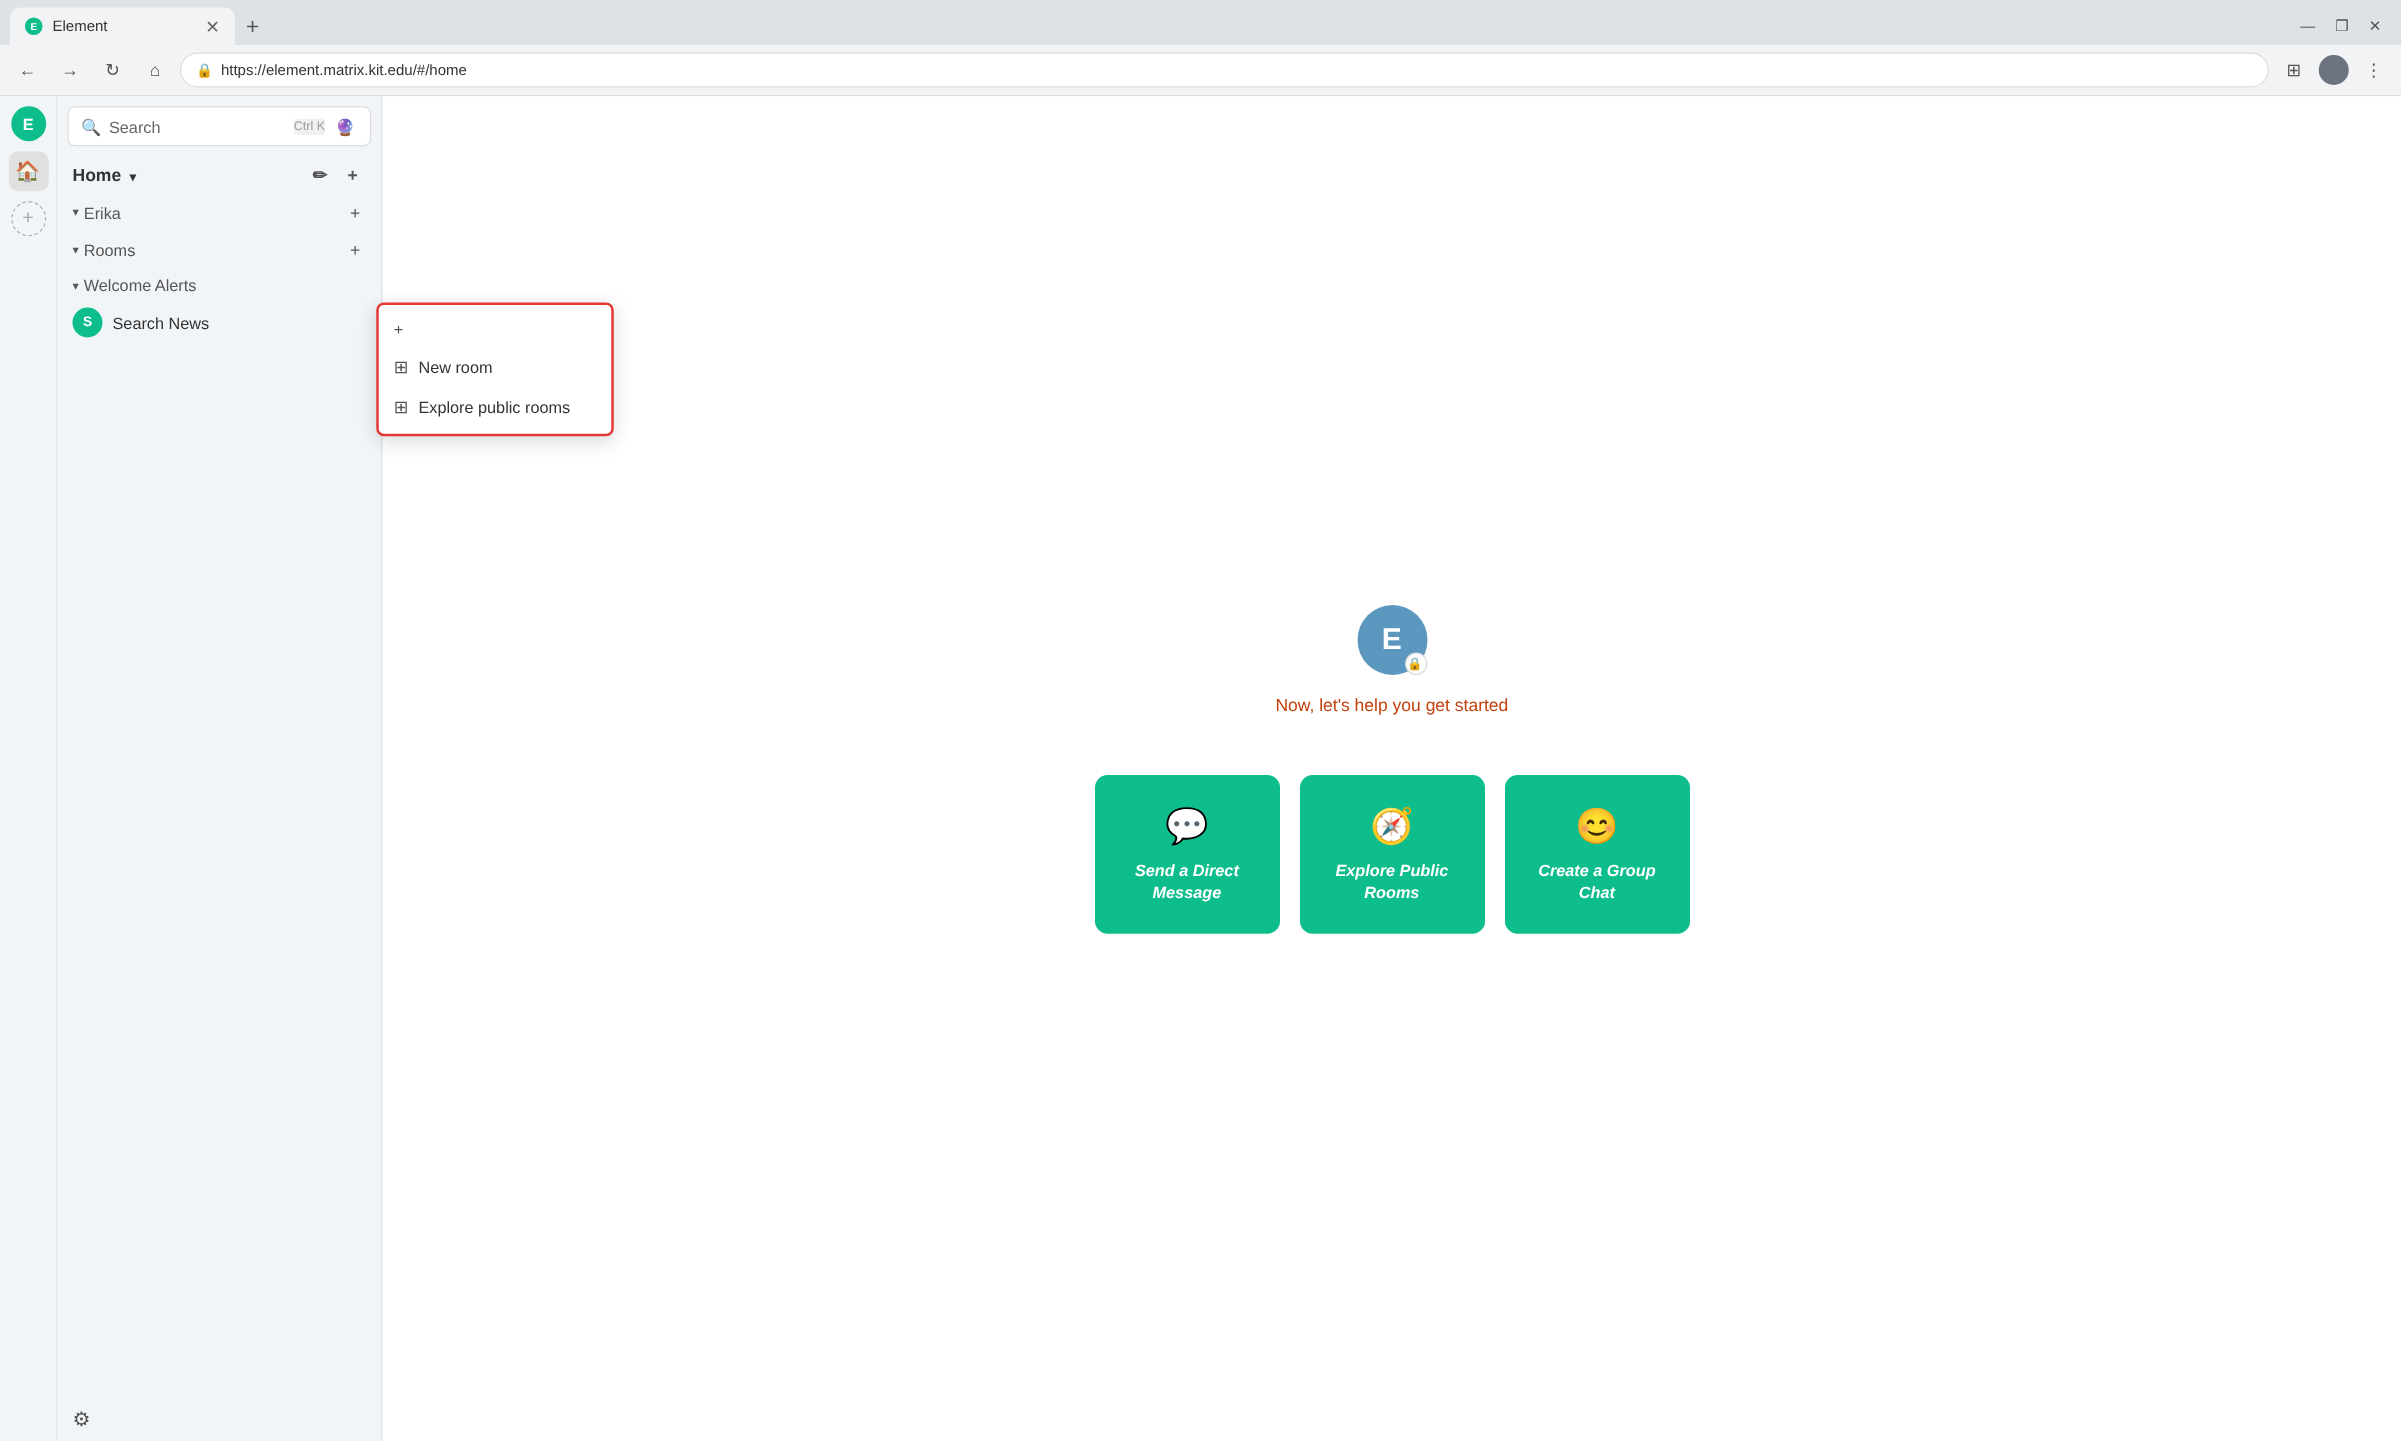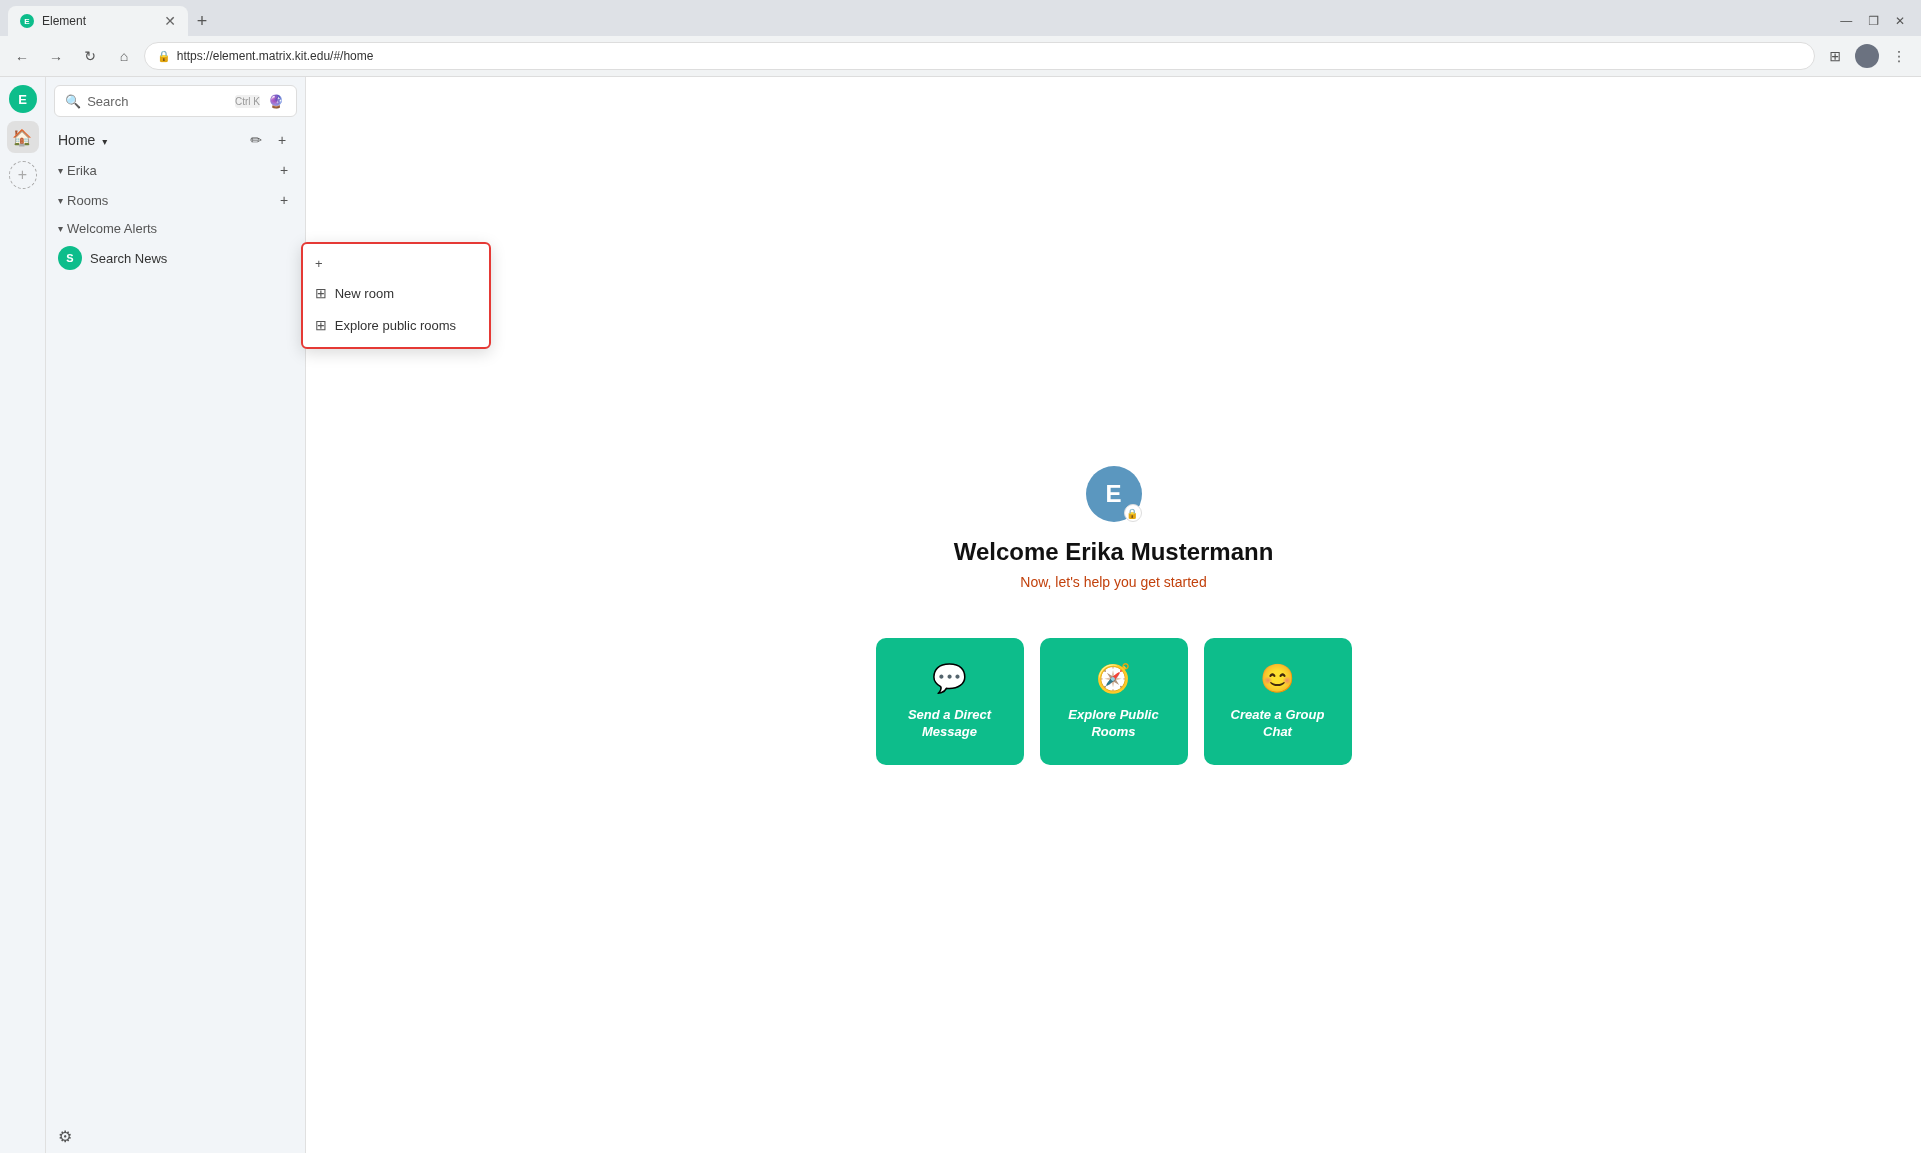--- a/index.html
+++ b/index.html
@@ -180,21 +180,21 @@
       width: 20px; height: 20px;
       display: flex; align-items: center; justify-content: center;
       color: #0dbd8b;
     }
     .home-header {
       display: flex;
       align-items: center;
       justify-content: space-between;
       padding: 4px 12px;
       font-size: 14px;
-      font-weight: 400;
+      font-weight: 700;
       color: #333;
       gap: 38px;
     }
     .home-header-right {
       display: flex; gap: 4px;
     }
     .icon-btn-sm {
       width: 22px; height: 22px;
       display: flex; align-items: center; justify-content: center;
       border-radius: 4px;
@@ -460,21 +460,20 @@
     </div>
   </div>
 
   <div class="main-content">
 
     <div class="welcome-avatar">
       <span>E</span>
       <div class="avatar-badge">🔒</div>
     </div>
 
-    <div class="welcome-title">Welcome Erika Mustermann</div>
 
     <div class="welcome-subtitle">Now, let's help you get started</div>
 
     <div class="action-cards">
       <div class="action-card">
         <span class="action-icon">💬</span>
         <span class="action-label">Send a Direct Message</span>
       </div>
       <div class="action-card">
         <span class="action-icon">🧭</span>

